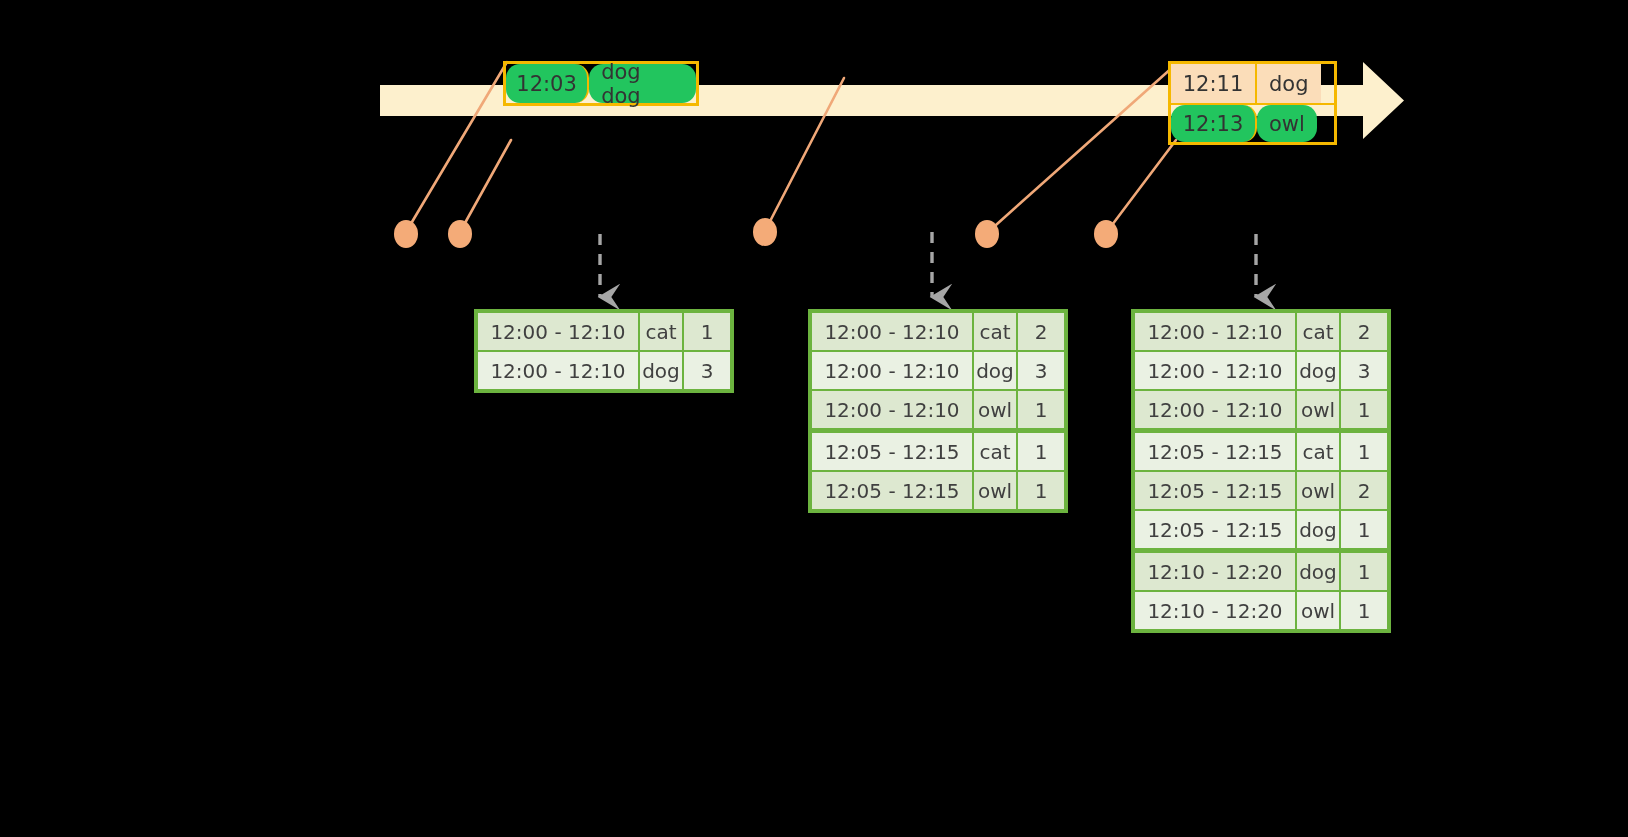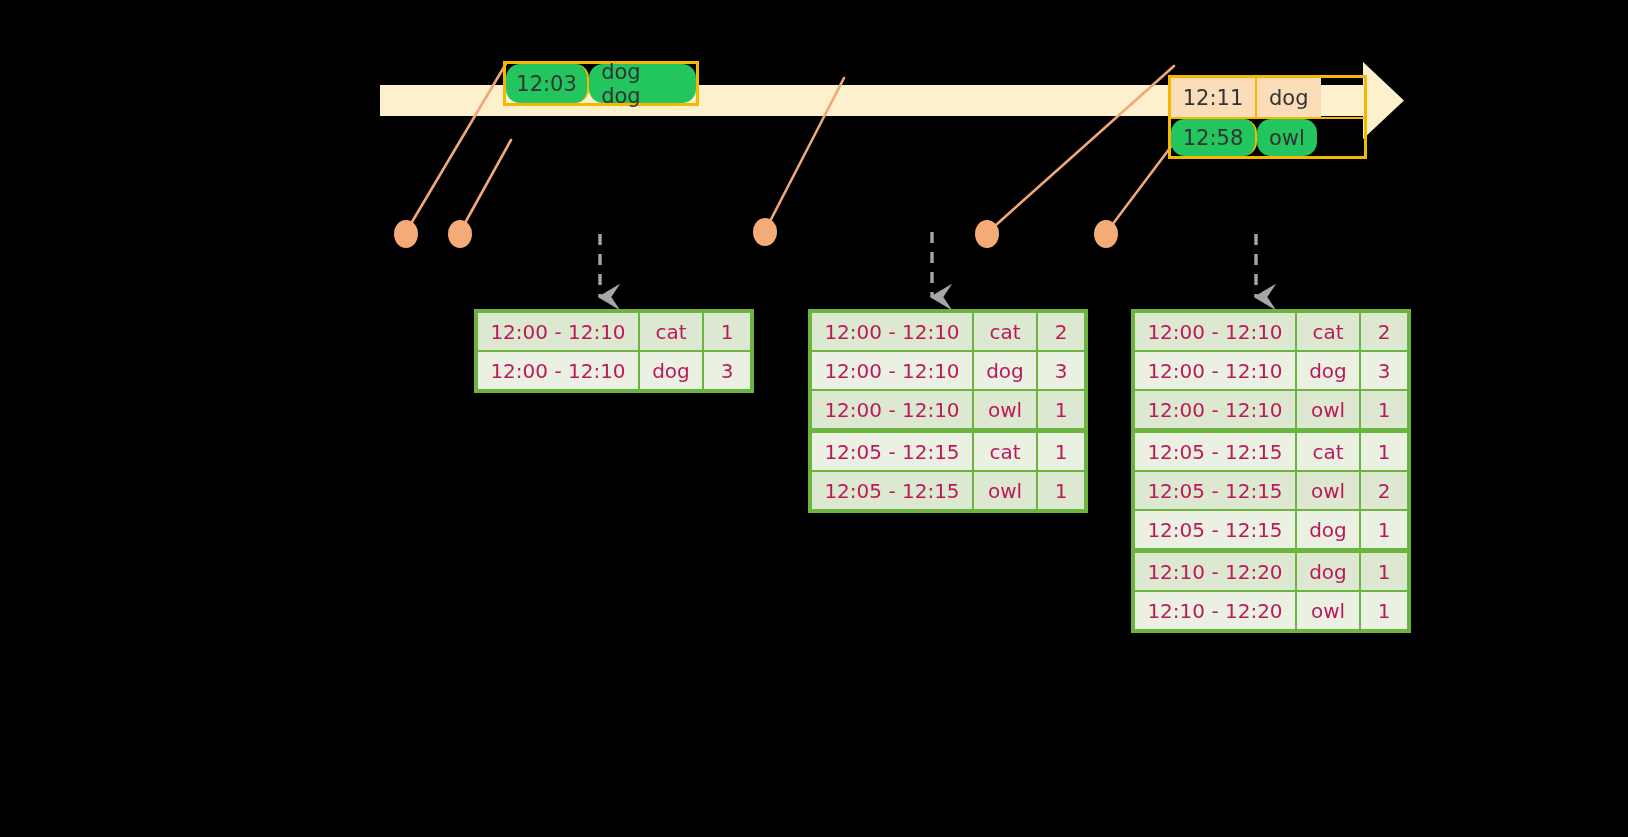--- a/index.html
+++ b/index.html
@@ -82,27 +82,27 @@
     height: 37px;
     box-sizing: border-box;
   }
   .res-row + .res-row { margin-top: 2px; }
   .res-row.sep { margin-top: 5px; }
   .res-cell {
     display: flex;
     align-items: center;
     justify-content: center;
     font-size: 20px;
-    color: #be185d;
+    color: #404040;
     box-sizing: border-box;
   }
   .res-row.tone-a .res-cell { background: #dde8d0; }
   .res-row.tone-b .res-cell { background: #eaf1e3; }
   .c-window { width: 160px; }
-  .c-word   { width: 62px;  margin-left: 2px; }
+  .c-word   { width: 42px;  margin-left: 2px; }
   .c-count  { width: 46px;  margin-left: 2px; }
 </style>
 </head>
 <body>
 
 <div id="stage">
 
   <svg class="layer" viewBox="0 0 1628 837">
 
     <g>
@@ -138,27 +138,27 @@
   </svg>
 
   <div class="evt-group" style="left:503px; top:61px; width:196px;">
     <div class="evt-row shade-b">
       <div class="evt-time">12:03</div>
       <div class="evt-words">dog dog</div>
     </div>
   </div>
 
 
-  <div class="evt-group" style="left:1168px; top:75px; width:199px;">
+  <div class="evt-group" style="left:1168px; top:61px; width:169px;">
     <div class="evt-row shade-a">
       <div class="evt-time">12:11</div>
       <div class="evt-words">dog</div>
     </div>
     <div class="evt-row shade-b">
-      <div class="evt-time">12:58</div>
+      <div class="evt-time">12:13</div>
       <div class="evt-words">owl</div>
     </div>
   </div>
 
   <div class="res-table" style="left:474px; top:309px;">
     <div class="res-row tone-a">
       <div class="res-cell c-window">12:00 - 12:10</div>
       <div class="res-cell c-word">cat</div>
       <div class="res-cell c-count">1</div>
     </div>

